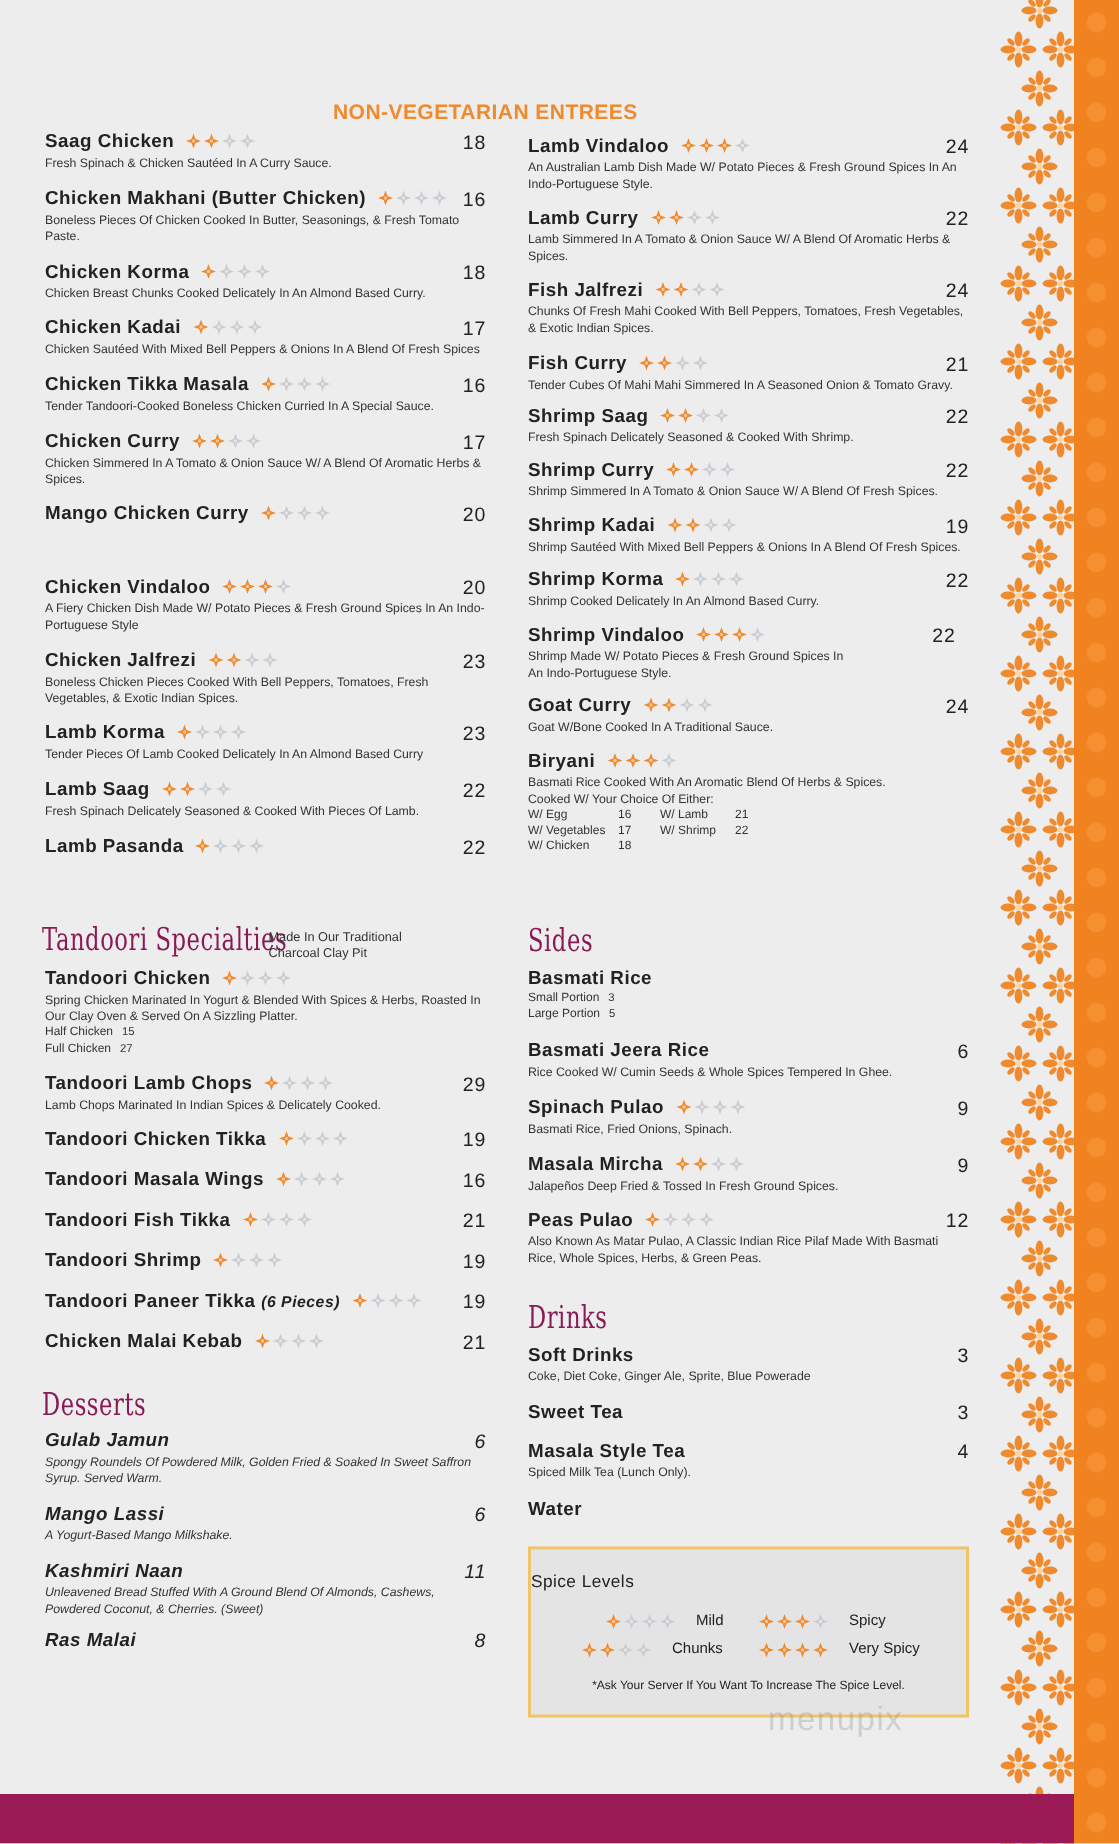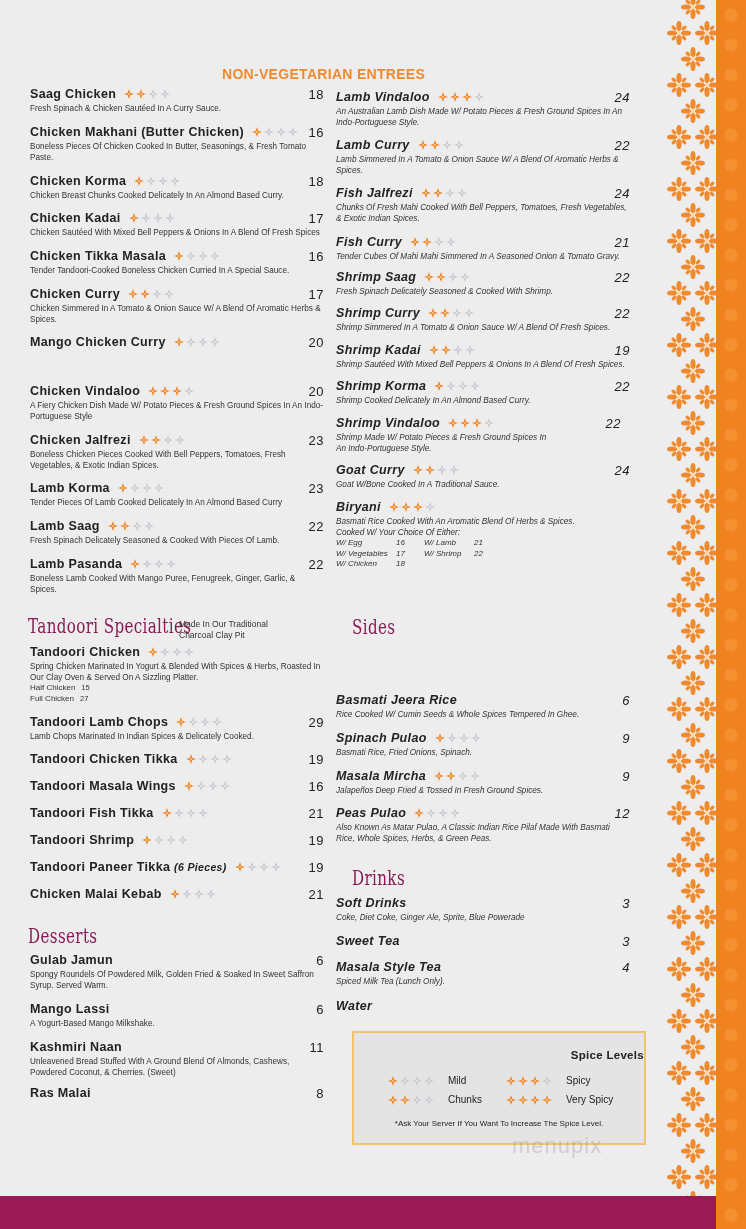--- a/index.html
+++ b/index.html
@@ -33,21 +33,21 @@
   }
 
   .section-title-main {
     position: absolute; left: 222px; top: 66px;
     font-size: 14px; font-weight: bold; letter-spacing: 0.3px;
     color: #ef8a2e;
   }
 
   .col { position: absolute; }
   .col-left { left: 30px; width: 294px; }
-  .col-right { left: 336px; width: 294px; font-style: italic; }
+  .col-right { left: 352px; width: 294px; }
 
   .item { position: absolute; left: 0; width: 100%; }
   .item-head { display: flex; align-items: center; height: 16px; }
   .item-name {
     font-size: 12.5px; font-weight: bold; color: #222; letter-spacing: 0.35px;
     white-space: nowrap;
   }
   .item-name .small { font-size: 10.5px; font-style: italic; }
   .peppers { display: inline-flex; gap: 2px; margin-left: 8px; align-items: center; }
   .pep { width: 10px; height: 10px; display: inline-block; }
@@ -77,22 +77,22 @@
   .biryani-grid {
     display: grid; grid-template-columns: 60px 28px 50px 20px;
     font-size: 8px; color: #333; line-height: 10.5px;
   }
 
   .spice-box {
     position: absolute; left: 352px; top: 1031px; width: 294px; height: 114px;
     border: 2px solid #f2c46a; background: #e4e4e4;
   }
   .spice-title {
-    position: absolute; left: 0; top: 16px; width: 100%; text-align: right;
-    font-size: 11.5px; font-weight: bold; color: #222; letter-spacing: 0.3px;
+    position: absolute; left: 0; top: 16px; width: 100%; text-align: left;
+    font-size: 11.5px; font-weight: normal; color: #222; letter-spacing: 0.3px;
   }
   .spice-row { position: absolute; display: flex; align-items: center; }
   .spice-row .peppers { margin-left: 0; }
   .spice-label { font-size: 10px; color: #222; margin-left: 14px; }
   .spice-note {
     position: absolute; left: 0; top: 86px; width: 100%; text-align: center;
     font-size: 8px; color: #222;
   }
   .watermark {
     position: absolute; left: 512px; top: 1133px;
@@ -1578,21 +1578,20 @@
             </span>
             <span class="pep">
               <svg viewBox="0 0 10 10">
                 <path d="M5 0 L6.3 3.7 L10 5 L6.3 6.3 L5 10 L3.7 6.3 L0 5 L3.7 3.7 Z" fill="#c9ccd2"></path>
                 <circle cx="5" cy="5" r="1.1" fill="#fff" opacity="0.5"></circle>
               </svg>
             </span>
           </span>
           <span class="item-price">22</span>
         </div>
-      <div class="item-desc">Boneless Lamb Cooked With Mango Puree, Fenugreek, Ginger, Garlic, &amp; Spices.</div>
     </div>
   </div>
 
   <div class="col col-right" style="top:89px;height:490px;">
     <div class="item" style="top:0px">
       <div class="item-head">
           <span class="item-name">Lamb Vindaloo</span>
           <span class="peppers">
             <span class="pep">
               <svg viewBox="0 0 10 10">
@@ -2228,21 +2227,21 @@
                 <circle cx="5" cy="5" r="1.1" fill="#fff" opacity="0.5"></circle>
               </svg>
             </span>
           </span>
           <span class="item-price">21</span>
         </div>
     </div>
   </div>
 
   <div class="script-title" style="left:28px;top:924px;">Desserts</div>
-  <div class="col col-left" style="top:952px;height:180px;">
+  <div class="col col-left" style="top:952px;height:180px;font-style:italic;">
     <div class="item" style="top:0px">
       <div class="item-head">
           <span class="item-name">Gulab Jamun</span>
           <span class="item-price">6</span>
         </div>
       <div class="item-desc">Spongy Roundels Of Powdered Milk, Golden Fried &amp; Soaked In Sweet Saffron Syrup. Served Warm.</div>
     </div>
     <div class="item" style="top:49px">
       <div class="item-head">
           <span class="item-name">Mango Lassi</span>
@@ -2260,20 +2259,29 @@
     <div class="item" style="top:133px">
       <div class="item-head">
           <span class="item-name">Ras Malai</span>
           <span class="item-price">8</span>
         </div>
     </div>
   </div>
 
   <div class="script-title" style="left:352px;top:615px;">Sides</div>
   <div class="col col-right" style="top:644px;height:210px;">
+    <div class="item" style="top:0px">
+      <div class="item-head">
+          <span class="item-name">Basmati Rice</span>
+        </div>
+      <div class="sub-prices">
+        <div><span>Small Portion</span><span class="p">3</span></div>
+        <div><span>Large Portion</span><span class="p">5</span></div>
+      </div>
+    </div>
     <div class="item" style="top:48px">
       <div class="item-head">
           <span class="item-name">Basmati Jeera Rice</span>
           <span class="item-price">6</span>
         </div>
       <div class="item-desc">Rice Cooked W/ Cumin Seeds &amp; Whole Spices Tempered In Ghee.</div>
     </div>
     <div class="item" style="top:86px">
       <div class="item-head">
           <span class="item-name">Spinach Pulao</span>
@@ -2399,21 +2407,21 @@
     </div>
     <div class="item" style="top:103px">
       <div class="item-head">
           <span class="item-name">Water</span>
         </div>
     </div>
   </div>
 
   <div class="spice-box">
     <div class="spice-title">Spice Levels</div>
-    <div class="spice-row" style="left:34px;top:42px;">
+    <div class="spice-row" style="left:50px;top:42px;">
       <span class="peppers">
           <span class="pep">
             <svg viewBox="0 0 10 10">
               <path d="M5 0 L6.3 3.7 L10 5 L6.3 6.3 L5 10 L3.7 6.3 L0 5 L3.7 3.7 Z" fill="#ef8a2e"></path>
               <circle cx="5" cy="5" r="1.1" fill="#fff" opacity="0.5"></circle>
             </svg>
           </span>
           <span class="pep">
             <svg viewBox="0 0 10 10">
               <path d="M5 0 L6.3 3.7 L10 5 L6.3 6.3 L5 10 L3.7 6.3 L0 5 L3.7 3.7 Z" fill="#c9ccd2"></path>

